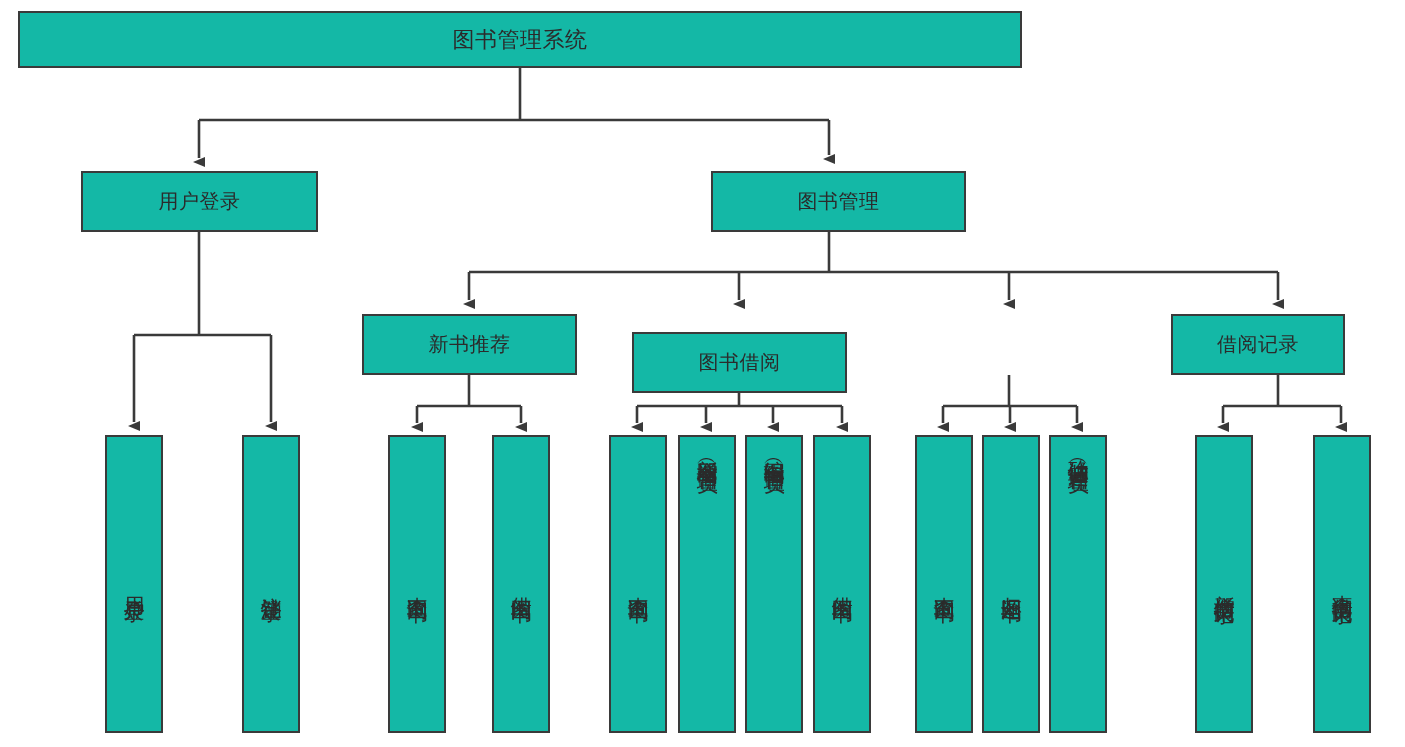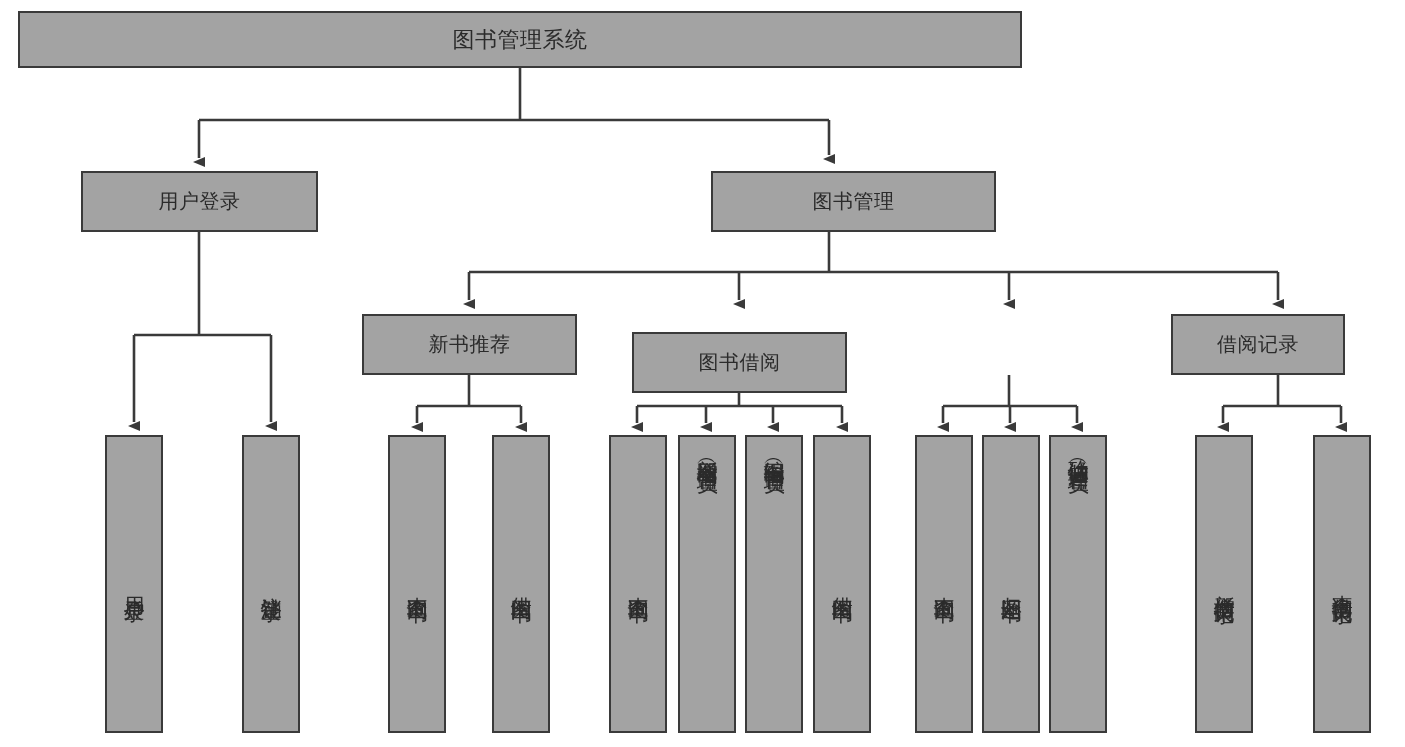--- a/index.html
+++ b/index.html
@@ -21,21 +21,21 @@
     position: absolute;
     left: 0; top: 0;
     width: 1405px;
     height: 747px;
     pointer-events: none;
   }
   .node {
     position: absolute;
     box-sizing: border-box;
     border: 2px solid #3a3a3a;
-    background: #a3a3a3;
+    background: #14b8a6;
     display: flex;
     align-items: center;
     justify-content: center;
   }
   .node .label {
     color: #2b2b2b;
     letter-spacing: 0.5px;
     white-space: nowrap;
   }
   .node.root .label { font-size: 22px; }
@@ -122,21 +122,21 @@
     </g>
   </svg>
 
   <div class="node root" style="left:18px; top:11px; width:1004px; height:57px;">
     <span class="label">图书管理系统</span>
   </div>
 
   <div class="node l1" style="left:81px; top:171px; width:237px; height:61px;">
     <span class="label">用户登录</span>
   </div>
-  <div class="node l1" style="left:711px; top:171px; width:285px; height:61px;">
+  <div class="node l1" style="left:711px; top:171px; width:255px; height:61px;">
     <span class="label">图书管理</span>
   </div>
 
   <div class="node l2" style="left:362px; top:314px; width:215px; height:61px;">
     <span class="label">新书推荐</span>
   </div>
   <div class="node l2" style="left:632px; top:332px; width:215px; height:61px;">
     <span class="label">图书借阅</span>
   </div>
   <div class="node l2" style="left:1171px; top:314px; width:174px; height:61px;">

